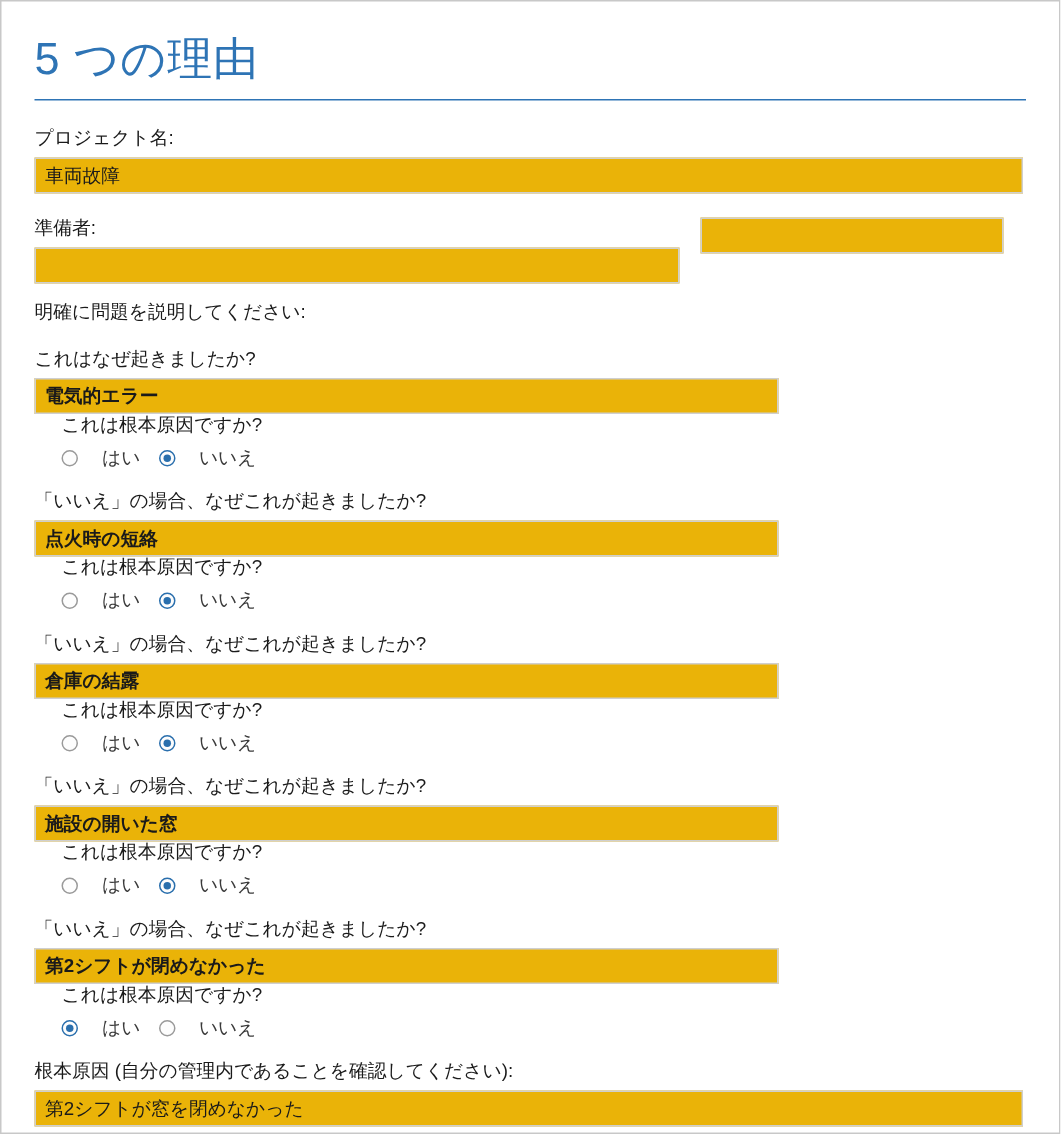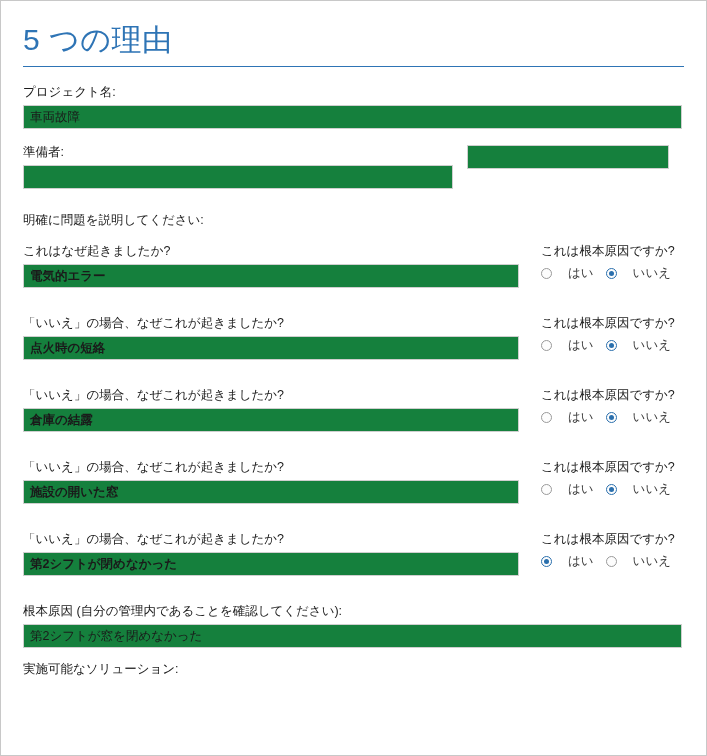--- a/index.html
+++ b/index.html
@@ -38,50 +38,51 @@
   }
   .field-label {
     font-size: 12.5px;
     color: #1a1a1a;
     margin: 0 0 5px 0;
     line-height: 1.2;
   }
   .textbox {
     box-sizing: border-box;
     border: 1px solid #cfcfcf;
-    background: #15803d;
+    background: #eab308;
     height: 24px;
     line-height: 22px;
     font-size: 12.5px;
     color: #1a1a1a;
     padding: 0 6px;
     white-space: nowrap;
     overflow: hidden;
   }
   .block {
     margin-bottom: 16px;
   }
   .row2 {
     display: flex;
     gap: 14px;
-    margin-bottom: 24px;
+    margin-bottom: 12px;
   }
   .row2 .col-prep {
     width: 430px;
   }
   .row2 .col-date {
     width: 202px;
   }
   .row2 .textbox {
     width: 100%;
   }
   .why-block {
     display: flex;
     align-items: flex-start;
-    margin-bottom: 28px;
+    margin-bottom: 13px;
+    flex-direction: column;
   }
   .why-left {
     width: 500px;
   }
   .why-left .textbox {
     width: 496px;
     font-weight: bold;
   }
   .why-right {
     width: 160px;

